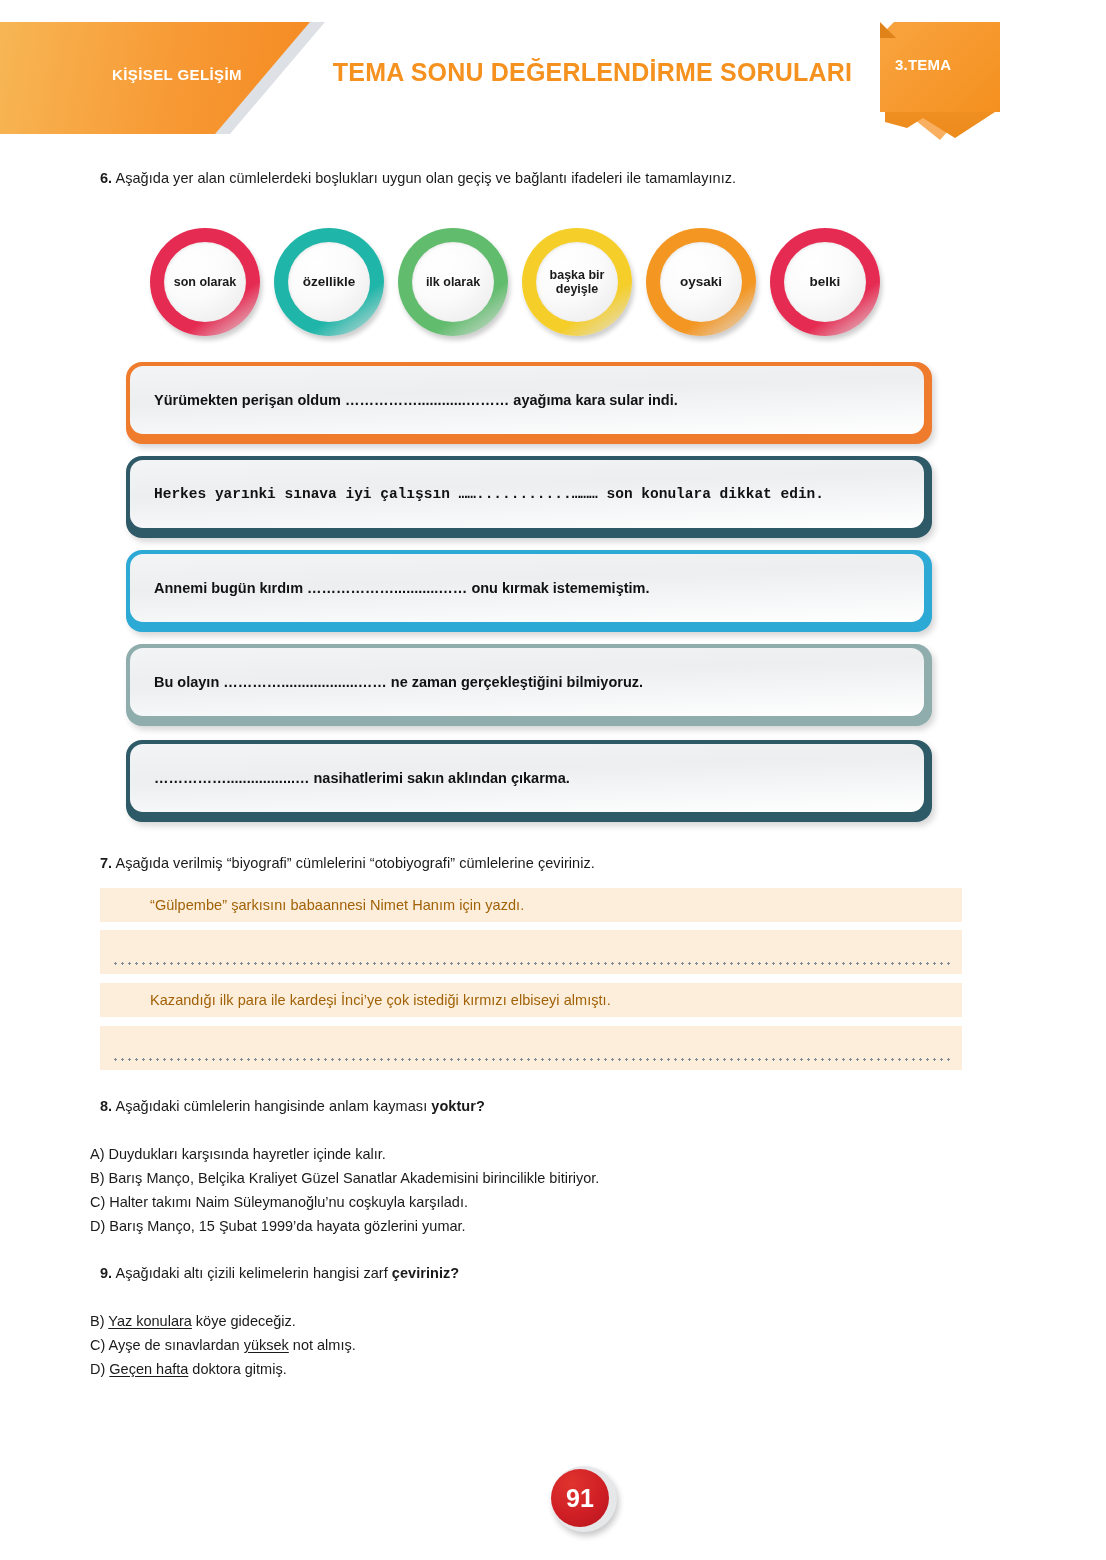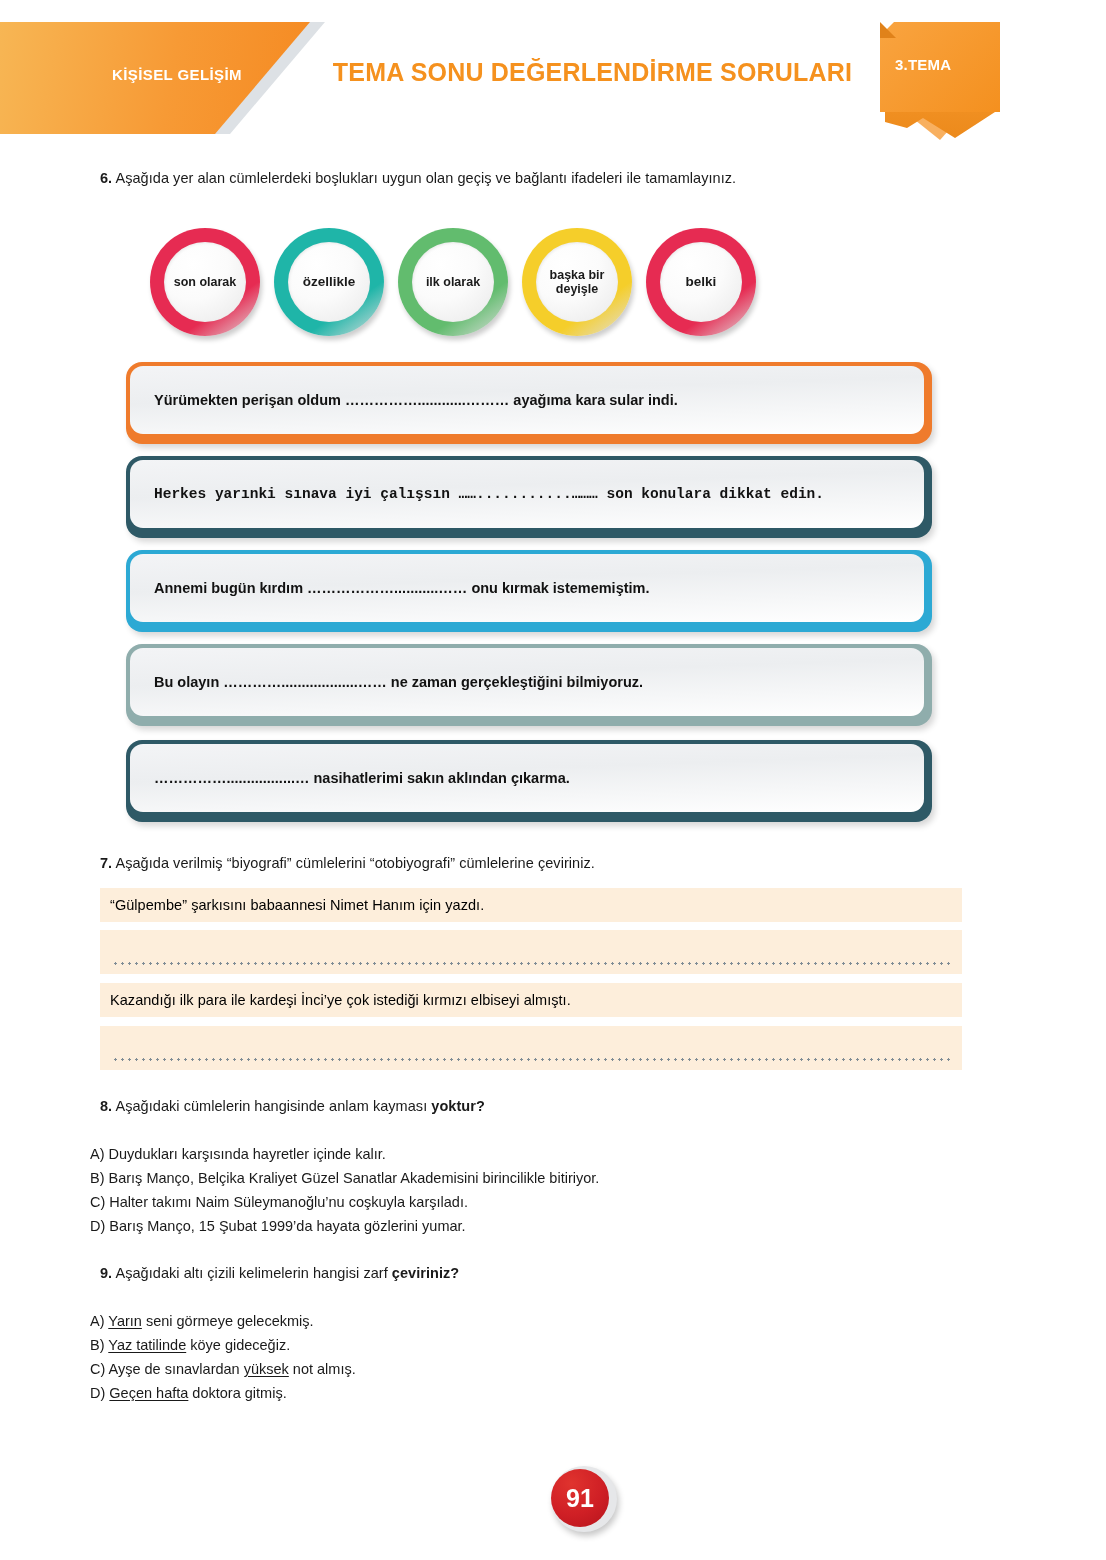--- a/index.html
+++ b/index.html
@@ -183,23 +183,24 @@
 
   
   .strip {
     position: absolute;
     left: 100px;
     width: 862px;
     background: #fdeedb;
   }
   .strip-text {
     font-size: 14.5px;
-    color: #000000;
+    color: #a16207;
     padding: 9px 0 0 10px;
     letter-spacing: .05px;
+    margin-left: 40px;
   }
   #strip1 { top: 888px; height: 34px; }
   #strip2 { top: 930px; height: 44px; }
   #strip3 { top: 983px; height: 34px; }
   #strip4 { top: 1026px; height: 44px; }
   .dots {
     position: absolute;
     left: 12px;
     right: 12px;
     bottom: 9px;
@@ -277,20 +278,23 @@
       </div>
       <div class="bubble" style="background: linear-gradient(145deg, rgb(31, 181, 168) 0%, rgb(31, 181, 168) 70%, rgba(0, 0, 0, 0.12) 100%);">
         <div class="bubble-inner">özellikle</div>
       </div>
       <div class="bubble" style="background: linear-gradient(145deg, rgb(98, 188, 110) 0%, rgb(98, 188, 110) 70%, rgba(0, 0, 0, 0.12) 100%);">
         <div class="bubble-inner small">ilk olarak</div>
       </div>
       <div class="bubble" style="background: linear-gradient(145deg, rgb(245, 206, 42) 0%, rgb(245, 206, 42) 70%, rgba(0, 0, 0, 0.12) 100%);">
         <div class="bubble-inner small">başka bir deyişle</div>
       </div>
+      <div class="bubble" style="background: linear-gradient(145deg, rgb(243, 150, 34) 0%, rgb(243, 150, 34) 70%, rgba(0, 0, 0, 0.12) 100%);">
+        <div class="bubble-inner">oysaki</div>
+      </div>
       <div class="bubble" style="background: linear-gradient(145deg, rgb(230, 43, 82) 0%, rgb(230, 43, 82) 70%, rgba(0, 0, 0, 0.12) 100%);">
         <div class="bubble-inner">belki</div>
       </div>
     </div>
 
   <div class="sbox" id="sbox1" style="background: rgb(239, 123, 44);">
     <div class="sbox-face">Yürümekten perişan oldum ……………............……… ayağıma kara sular indi.</div>
   </div>
   <div class="sbox" id="sbox2" style="background: rgb(46, 89, 102); font-family: Liberation Mono, monospace;">
     <div class="sbox-face">Herkes yarınki sınava iyi çalışsın ……...........……… son konulara dikkat edin.</div>
@@ -331,22 +335,21 @@
       <div>A) Duydukları karşısında hayretler içinde kalır.</div>
       <div>B) Barış Manço, Belçika Kraliyet Güzel Sanatlar Akademisini birincilikle bitiriyor.</div>
       <div>C) Halter takımı Naim Süleymanoğlu’nu coşkuyla karşıladı.</div>
       <div>D) Barış Manço, 15 Şubat 1999’da hayata gözlerini yumar.</div>
     </div>
 
   <div class="q-prompt" id="q9-prompt">
     <span class="q-num">9.</span><span> Aşağıdaki altı çizili kelimelerin hangisi zarf </span><b>çeviriniz?</b>
   </div>
   <div class="options" id="q9-options">
-      <div><span>A) </span><span class="u">Yarın</span><span> seni görmeye gelecekmiş.</span></div>
-      <div><span>B) </span><span class="u">Yaz tatilinde</span><span> köye gideceğiz.</span></div>
+      <div><span>B) </span><span class="u">Yaz konulara</span><span> köye gideceğiz.</span></div>
       <div><span>C) Ayşe de sınavlardan </span><span class="u">yüksek</span><span> not almış.</span></div>
       <div><span>D) </span><span class="u">Geçen hafta</span><span> doktora gitmiş.</span></div>
     </div>
 
   <div class="pagenum-wrap">
     <div class="pagenum-ring"></div>
     <div class="pagenum">91</div>
   </div>
 
 </div>

